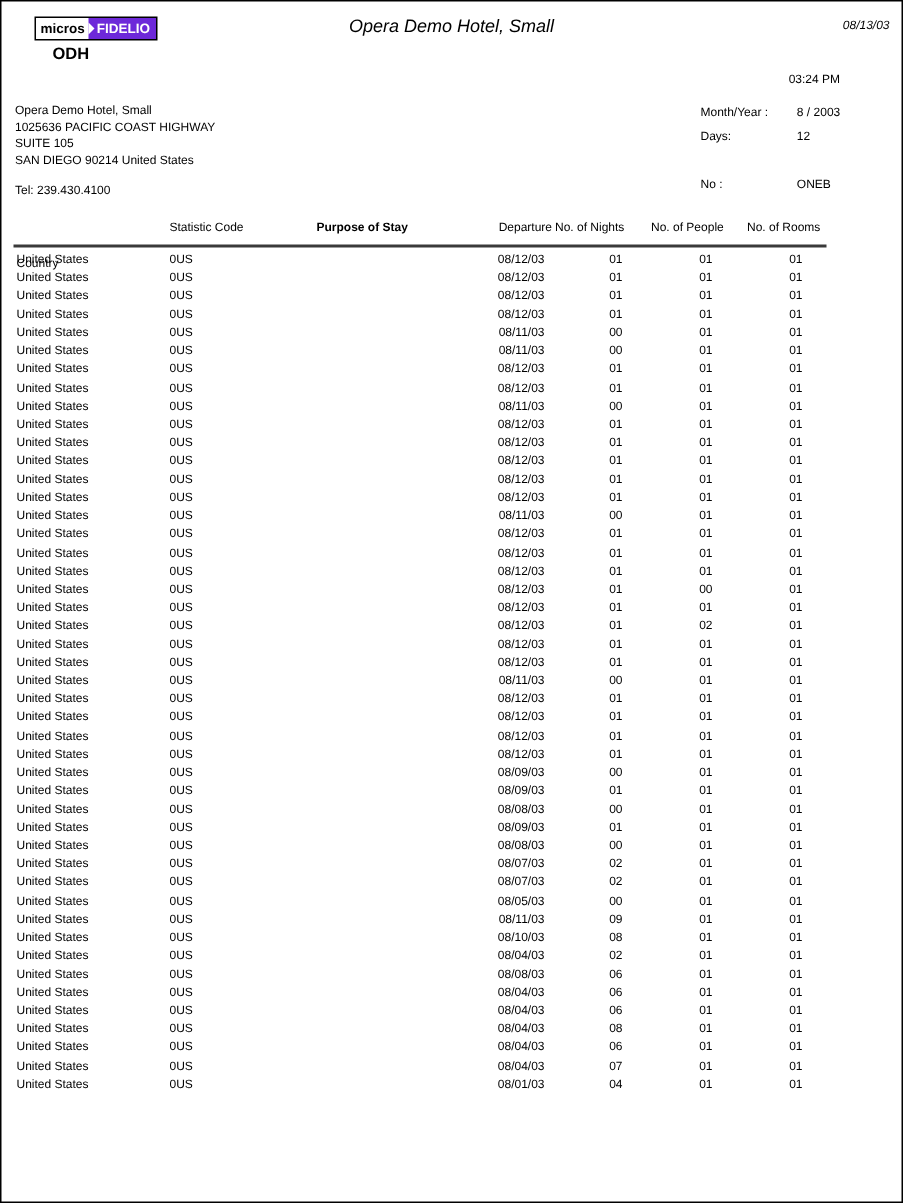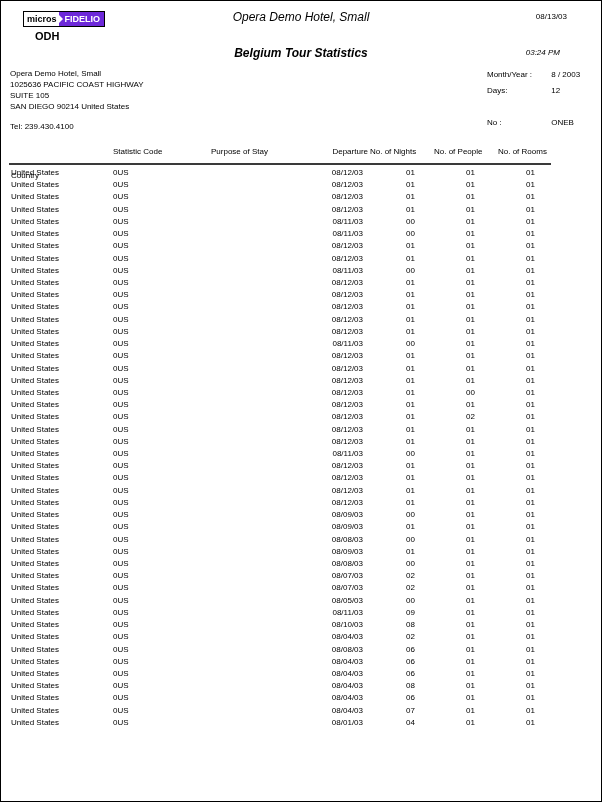--- a/index.html
+++ b/index.html
@@ -11,38 +11,38 @@
   
   .logo{position:absolute;left:22px;top:10px;display:inline-flex;align-items:stretch;
         border:1px solid #000;font-size:9px;font-weight:bold;line-height:12px;}
   .logo .micros{background:#fff;color:#000;padding:1px 2px 1px 3px;}
   .logo .fidelio{background:#6d28d9;color:#fff;padding:1px 4px 1px 6px;position:relative;}
   .logo .arrow{position:absolute;left:0;top:3px;width:0;height:0;
         border-top:4px solid transparent;border-bottom:4px solid transparent;border-left:4px solid #fff;}
   .odh{position:absolute;left:34px;top:29px;font-size:11px;font-weight:bold;}
   .doc-title{position:absolute;left:0;top:9px;width:100%;text-align:center;
         font-size:12px;font-style:italic;}
-  .hdr-date{position:absolute;right:34px;top:11px;font-size:8px;}
+  .hdr-date{position:absolute;right:8px;top:11px;font-size:8px;font-style:italic;}
   .report-title{position:absolute;left:0;top:45px;width:100%;text-align:center;
         font-size:12px;font-style:italic;font-weight:bold;}
-  .hdr-time{position:absolute;right:41px;top:47px;font-size:8px;font-style:italic;}
+  .hdr-time{position:absolute;right:41px;top:47px;font-size:8px;}
   
   .hotel-info{position:absolute;left:9px;top:67px;font-size:8px;line-height:11px;}
   .tel{position:absolute;left:9px;top:121px;font-size:8px;}
   
   .params{position:absolute;left:466px;top:69px;font-size:8px;}
   .param-row{position:absolute;left:0;white-space:nowrap;}
-  .param-row .p-label{display:inline-block;width:62px;margin-left:20px;}
+  .param-row .p-label{display:inline-block;width:62px;}
   .param-row .p-value{display:inline-block;}
   
   .thead{position:absolute;left:0;top:146px;width:100%;font-size:8px;}
   .hcell{position:absolute;top:0;white-space:nowrap;}
   .hc-country{left:10px;margin-top:24px;}
   .hc-code{left:112px;}
-  .hc-purpose{left:210px;}
+  .hc-purpose{left:210px;font-weight:bold;}
   .hc-departure{left:312px;width:55px;text-align:right;}
   .hc-nights{left:369px;}
   .hc-people{left:433px;}
   .hc-rooms{left:497px;text-align:center;}
   .head-rule{position:absolute;left:8px;top:162px;width:542px;height:2px;background:#3a3a3a;}
   .tbody{position:absolute;left:0;top:166px;width:100%;}
   .trow{position:relative;height:12.22px;font-size:8px;}
   .cell{position:absolute;top:1px;white-space:nowrap;}
   .c-country{left:10px;}
   .c-code{left:112px;}
@@ -58,21 +58,20 @@
 <div class="page">
 
   <div class="logo">
     <span class="micros">micros</span>
     <span class="fidelio"><span class="arrow"></span><span>FIDELIO</span></span>
   </div>
   <div class="odh">ODH</div>
 
   <div class="doc-title">Opera Demo Hotel, Small</div>
   <div class="hdr-date">08/13/03</div>
-  <div class="report-title">Belgium Tour Statistics</div>
   <div class="hdr-time">03:24 PM</div>
 
   <div class="hotel-info">
     <div>Opera Demo Hotel, Small</div>
     <div>1025636 PACIFIC COAST HIGHWAY</div>
     <div>SUITE 105</div>
     <div>SAN DIEGO 90214 United States</div>
   </div>
   <div class="tel">Tel: 239.430.4100</div>
 

